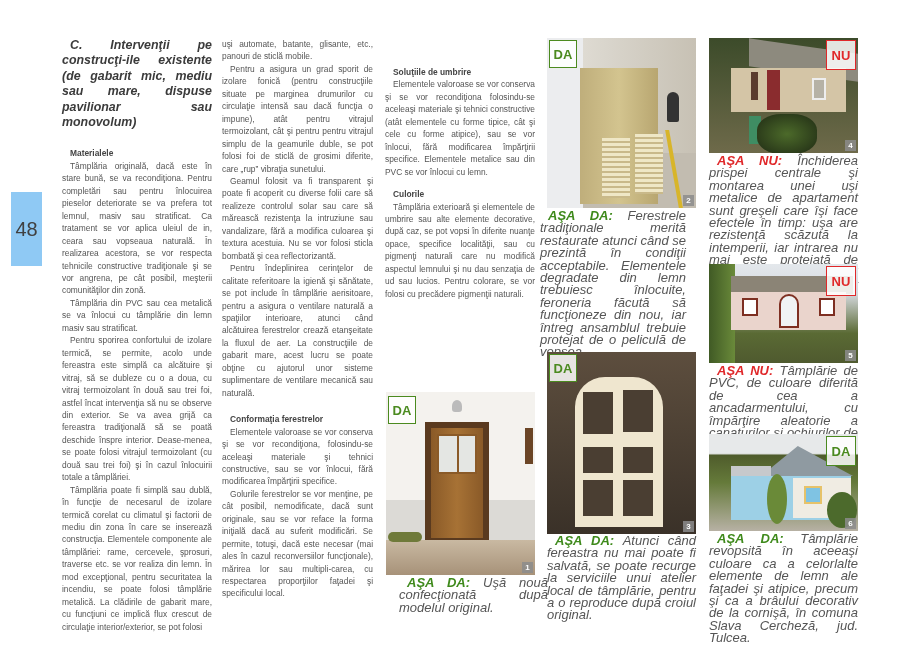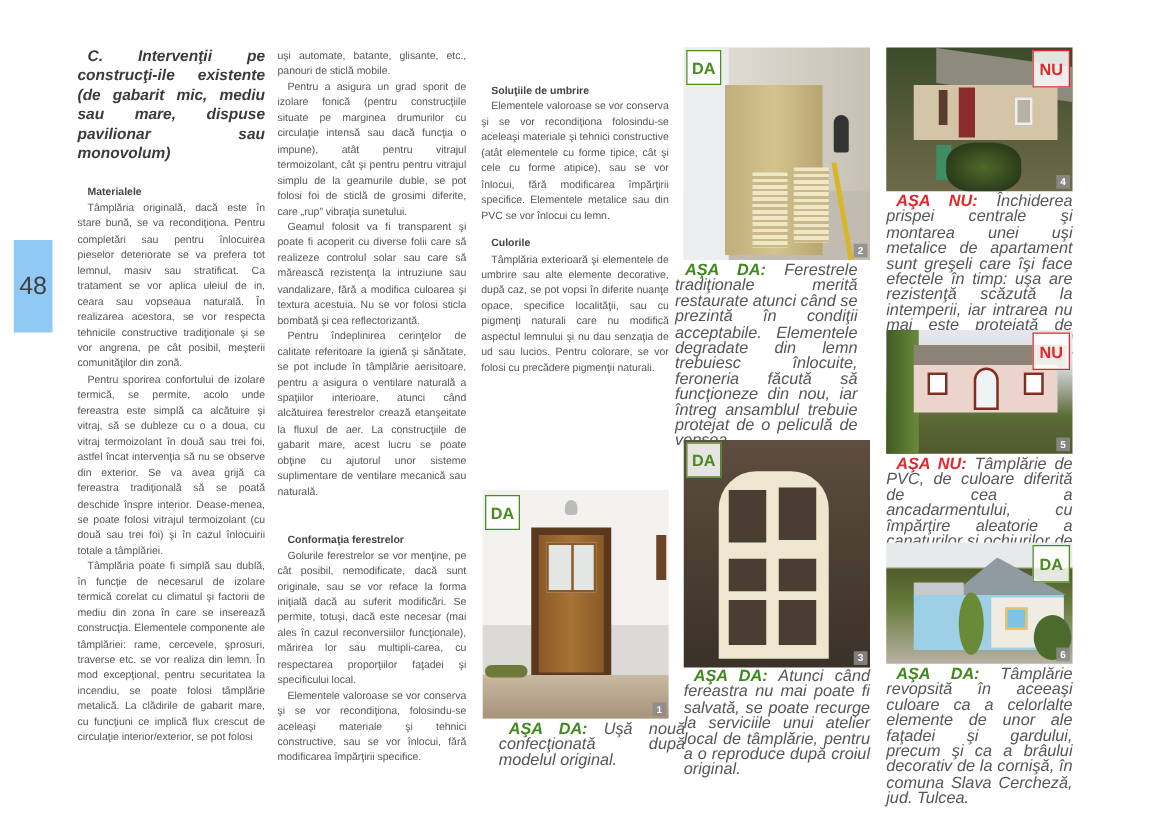--- a/index.html
+++ b/index.html
@@ -113,32 +113,33 @@
 <body>
 
 <div class="page-tab">
     <span>48</span>
   </div>
 
 <div class="col col1">
   <div class="section-title">C. Intervenţii pe construcţi-ile existente (de gabarit mic, mediu sau mare, dispuse pavilionar sau monovolum)</div>
   <p class="subhead first">Materialele</p>
   <p>Tâmplăria originală, dacă este în stare bună, se va recondiţiona. Pentru completări sau pentru înlocuirea pieselor deteriorate se va prefera tot lemnul, masiv sau stratificat. Ca tratament se vor aplica uleiul de in, ceara sau vopseaua naturală. În realizarea acestora, se vor respecta tehnicile constructive tradiţionale şi se vor angrena, pe cât posibil, meşterii comunităţilor din zonă.</p>
+  <p>Tâmplăria din PVC sau cea metalică se va înlocui cu tâmplărie din lemn masiv sau stratificat.</p>
   <p>Pentru sporirea confortului de izolare termică, se permite, acolo unde fereastra este simplă ca alcătuire şi vitraj, să se dubleze cu o a doua, cu vitraj termoizolant în două sau trei foi, astfel încat intervenţia să nu se observe din exterior. Se va avea grijă ca fereastra tradiţională să se poată deschide înspre interior. Dease-menea, se poate folosi vitrajul termoizolant (cu două sau trei foi) şi în cazul înlocuirii totale a tâmplăriei.</p>
   <p>Tâmplăria poate fi simplă sau dublă, în funcţie de necesarul de izolare termică corelat cu climatul şi factorii de mediu din zona în care se inserează construcţia. Elementele componente ale tâmplăriei: rame, cercevele, şprosuri, traverse etc. se vor realiza din lemn. În mod excepţional, pentru securitatea la incendiu, se poate folosi tâmplărie metalică. La clădirile de gabarit mare, cu funcţiuni ce implică flux crescut de circulaţie interior/exterior, se pot folosi</p>
 </div>
 
 <div class="col col2">
   <p class="noindent">uşi automate, batante, glisante, etc., panouri de sticlă mobile.</p>
   <p>Pentru a asigura un grad sporit de izolare fonică (pentru construcţiile situate pe marginea drumurilor cu circulaţie intensă sau dacă funcţia o impune), atât pentru vitrajul termoizolant, cât şi pentru pentru vitrajul simplu de la geamurile duble, se pot folosi foi de sticlă de grosimi diferite, care „rup” vibraţia sunetului.</p>
   <p>Geamul folosit va fi transparent şi poate fi acoperit cu diverse folii care să realizeze controlul solar sau care să mărească rezistenţa la intruziune sau vandalizare, fără a modifica culoarea şi textura acestuia. Nu se vor folosi sticla bombată şi cea reflectorizantă.</p>
   <p>Pentru îndeplinirea cerinţelor de calitate referitoare la igienă şi sănătate, se pot include în tâmplărie aerisitoare, pentru a asigura o ventilare naturală a spaţiilor interioare, atunci când alcătuirea ferestrelor crează etanşeitate la fluxul de aer. La construcţiile de gabarit mare, acest lucru se poate obţine cu ajutorul unor sisteme suplimentare de ventilare mecanică sau naturală.</p>
-  <p class="subhead" style="margin-top:26px;">Conformaţia ferestrelor</p>
+  <p class="subhead" style="margin-top:14px;">Conformaţia ferestrelor</p>
+  <p>Elementele valoroase se vor conserva şi se vor recondiţiona, folosindu-se aceleaşi materiale şi tehnici constructive, sau se vor înlocui, fără modificarea împărţirii specifice.</p>
   <p>Golurile ferestrelor se vor menţine, pe cât posibil, nemodificate, dacă sunt originale, sau se vor reface la forma iniţială dacă au suferit modificări. Se permite, totuşi, dacă este necesar (mai ales în cazul reconversiilor funcţionale), mărirea lor sau multipli-carea, cu respectarea proporţiilor faţadei şi specificului local.</p>
-  <p>Elementele valoroase se vor conserva şi se vor recondiţiona, folosindu-se aceleaşi materiale şi tehnici constructive, sau se vor înlocui, fără modificarea împărţirii specifice.</p>
 </div>
 
 <div class="col col3">
   <p class="subhead first">Soluţiile de umbrire</p>
   <p>Elementele valoroase se vor conserva şi se vor recondiţiona folosindu-se aceleaşi materiale şi tehnici constructive (atât elementele cu forme tipice, cât şi cele cu forme atipice), sau se vor înlocui, fără modificarea împărţirii specifice. Elementele metalice sau din PVC se vor înlocui cu lemn.</p>
   <p class="subhead" style="">Culorile</p>
   <p>Tâmplăria exterioară şi elementele de umbrire sau alte elemente decorative, după caz, se pot vopsi în diferite nuanţe opace, specifice localităţii, sau cu pigmenţi naturali care nu modifică aspectul lemnului şi nu dau senzaţia de ud sau lucios. Pentru colorare, se vor folosi cu precădere pigmenţii naturali.</p>
 </div>
 
 <div class="photo" id="photo1">
@@ -227,14 +228,14 @@
     <div class="facade"></div>
   <div class="facade2"></div>
     <div class="w"></div>
     <div class="tree"></div>
     <div class="tree2"></div>
   <div class="badge da" style="right:2px;top:2px;width:30px;height:30px;">DA</div>
   <div class="photo-num">6</div>
 </div>
 <div class="caption" style="left:709px;top:533px;width:149px;">
   <span class="lbl da">AŞA DA:</span>
-  <span>Tâmplărie revopsită în aceeaşi culoare ca a celorlalte elemente de unor ale faţadei şi gardului, precum şi ca a brâului decorativ de la cornişă, în comuna Slava Cercheză, jud. Tulcea.</span>
+  <span>Tâmplărie revopsită în aceeaşi culoare ca a celorlalte elemente de lemn ale faţadei şi atipice, precum şi ca a brâului decorativ de la cornişă, în comuna Slava Cercheză, jud. Tulcea.</span>
 </div>
 
 </body></html>

